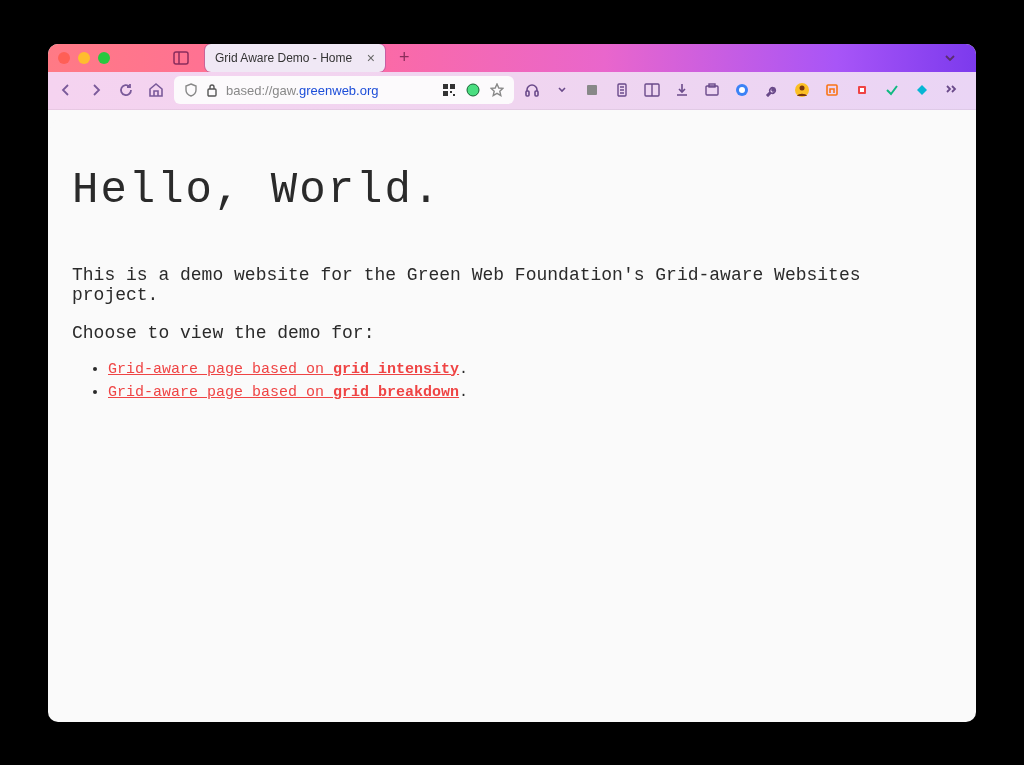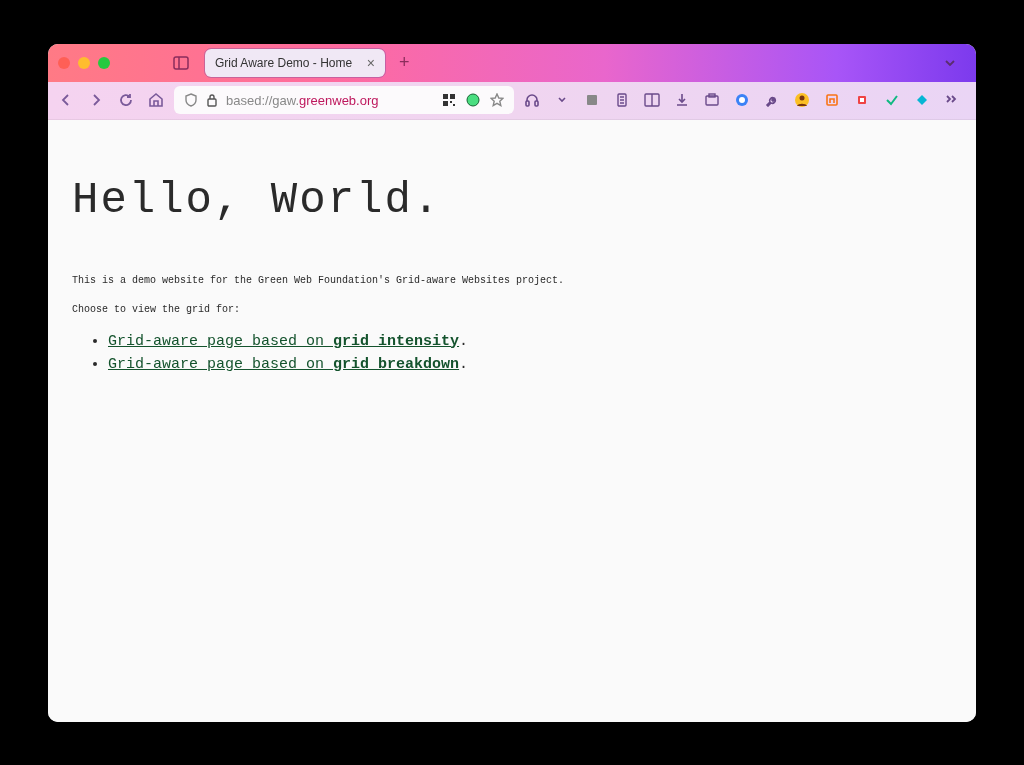--- a/index.html
+++ b/index.html
@@ -16,21 +16,21 @@
       width: 928px;
       height: 678px;
       background: #fafafa;
       border-radius: 10px;
       overflow: hidden;
       box-shadow: 0 20px 60px rgba(0,0,0,0.4);
       display: flex;
       flex-direction: column;
     }
     .tab-bar {
-      height: 38px;
+      height: 28px;
       background: linear-gradient(90deg, #ff7a85 0%, #ff6b9d 30%, #e966cc 60%, #a855f7 85%, #7c3aed 100%);
       display: flex;
       align-items: center;
       padding: 0 10px;
       gap: 8px;
     }
     .traffic-lights {
       display: flex;
       gap: 8px;
       margin-right: 55px;
@@ -106,56 +106,57 @@
       background: #fcfafc;
       border-radius: 6px;
       display: flex;
       align-items: center;
       padding: 0 10px;
       gap: 8px;
       font-size: 13px;
       color: #333;
     }
     .url-text { color: #888; }
-    .url-text .domain { color: #be185d; }
+    .url-text .domain { color: #1d4ed8; }
     .url-icons-right { margin-left: auto; display: flex; gap: 10px; align-items: center; }
     .toolbar-icons { display: flex; gap: 14px; align-items: center; margin-left:auto; color: #6a4a8a; }
     .toolbar-icons .tb-icon {
       width: 16px; height: 16px;
       display: flex;
       align-items: center;
       justify-content: center;
       cursor: pointer;
     }
     .content-area {
       flex: 1;
       background: #fafafa;
       padding: 55px 24px;
       font-family: "Courier New", Courier, monospace;
       color: #2a2a2a;
+      border-radius: 30px;
     }
     .content-area h1 {
       font-size: 44px;
       font-weight: normal;
       letter-spacing: 2px;
       margin-bottom: 50px;
     }
     .content-area p {
-      font-size: 10px;
+      font-size: 18px;
       margin-bottom: 18px;
     }
     .content-area ul {
       padding-left: 36px;
       font-size: 15px;
     }
     .content-area li {
       margin-bottom: 6px;
     }
     .content-area a {
-      color: #14532d;
+      color: #ef4444;
       text-decoration: underline;
     }
     .content-area a .bold { font-weight: bold; }
     svg { display: block; }
   </style>
 </head>
 <body>
 
 <div class="browser-window">
 
@@ -344,21 +345,21 @@
             <line x1="2" y1="7" x2="12" y2="7"></line>
             <line x1="2" y1="10" x2="12" y2="10"></line>
           </svg>
         </span>
     </div>
   </div>
 
   <div class="content-area">
     <h1>Hello, World.</h1>
     <p>This is a demo website for the Green Web Foundation's Grid-aware Websites project.</p>
-    <p>Choose to view the grid for:</p>
+    <p>Choose to view the demo for:</p>
     <ul>
       <li>
         <a href="#"><span>Grid-aware page based on </span><span class="bold">grid intensity</span></a><span>.</span>
       </li>
       <li>
         <a href="#"><span>Grid-aware page based on </span><span class="bold">grid breakdown</span></a><span>.</span>
       </li>
     </ul>
   </div>
 

